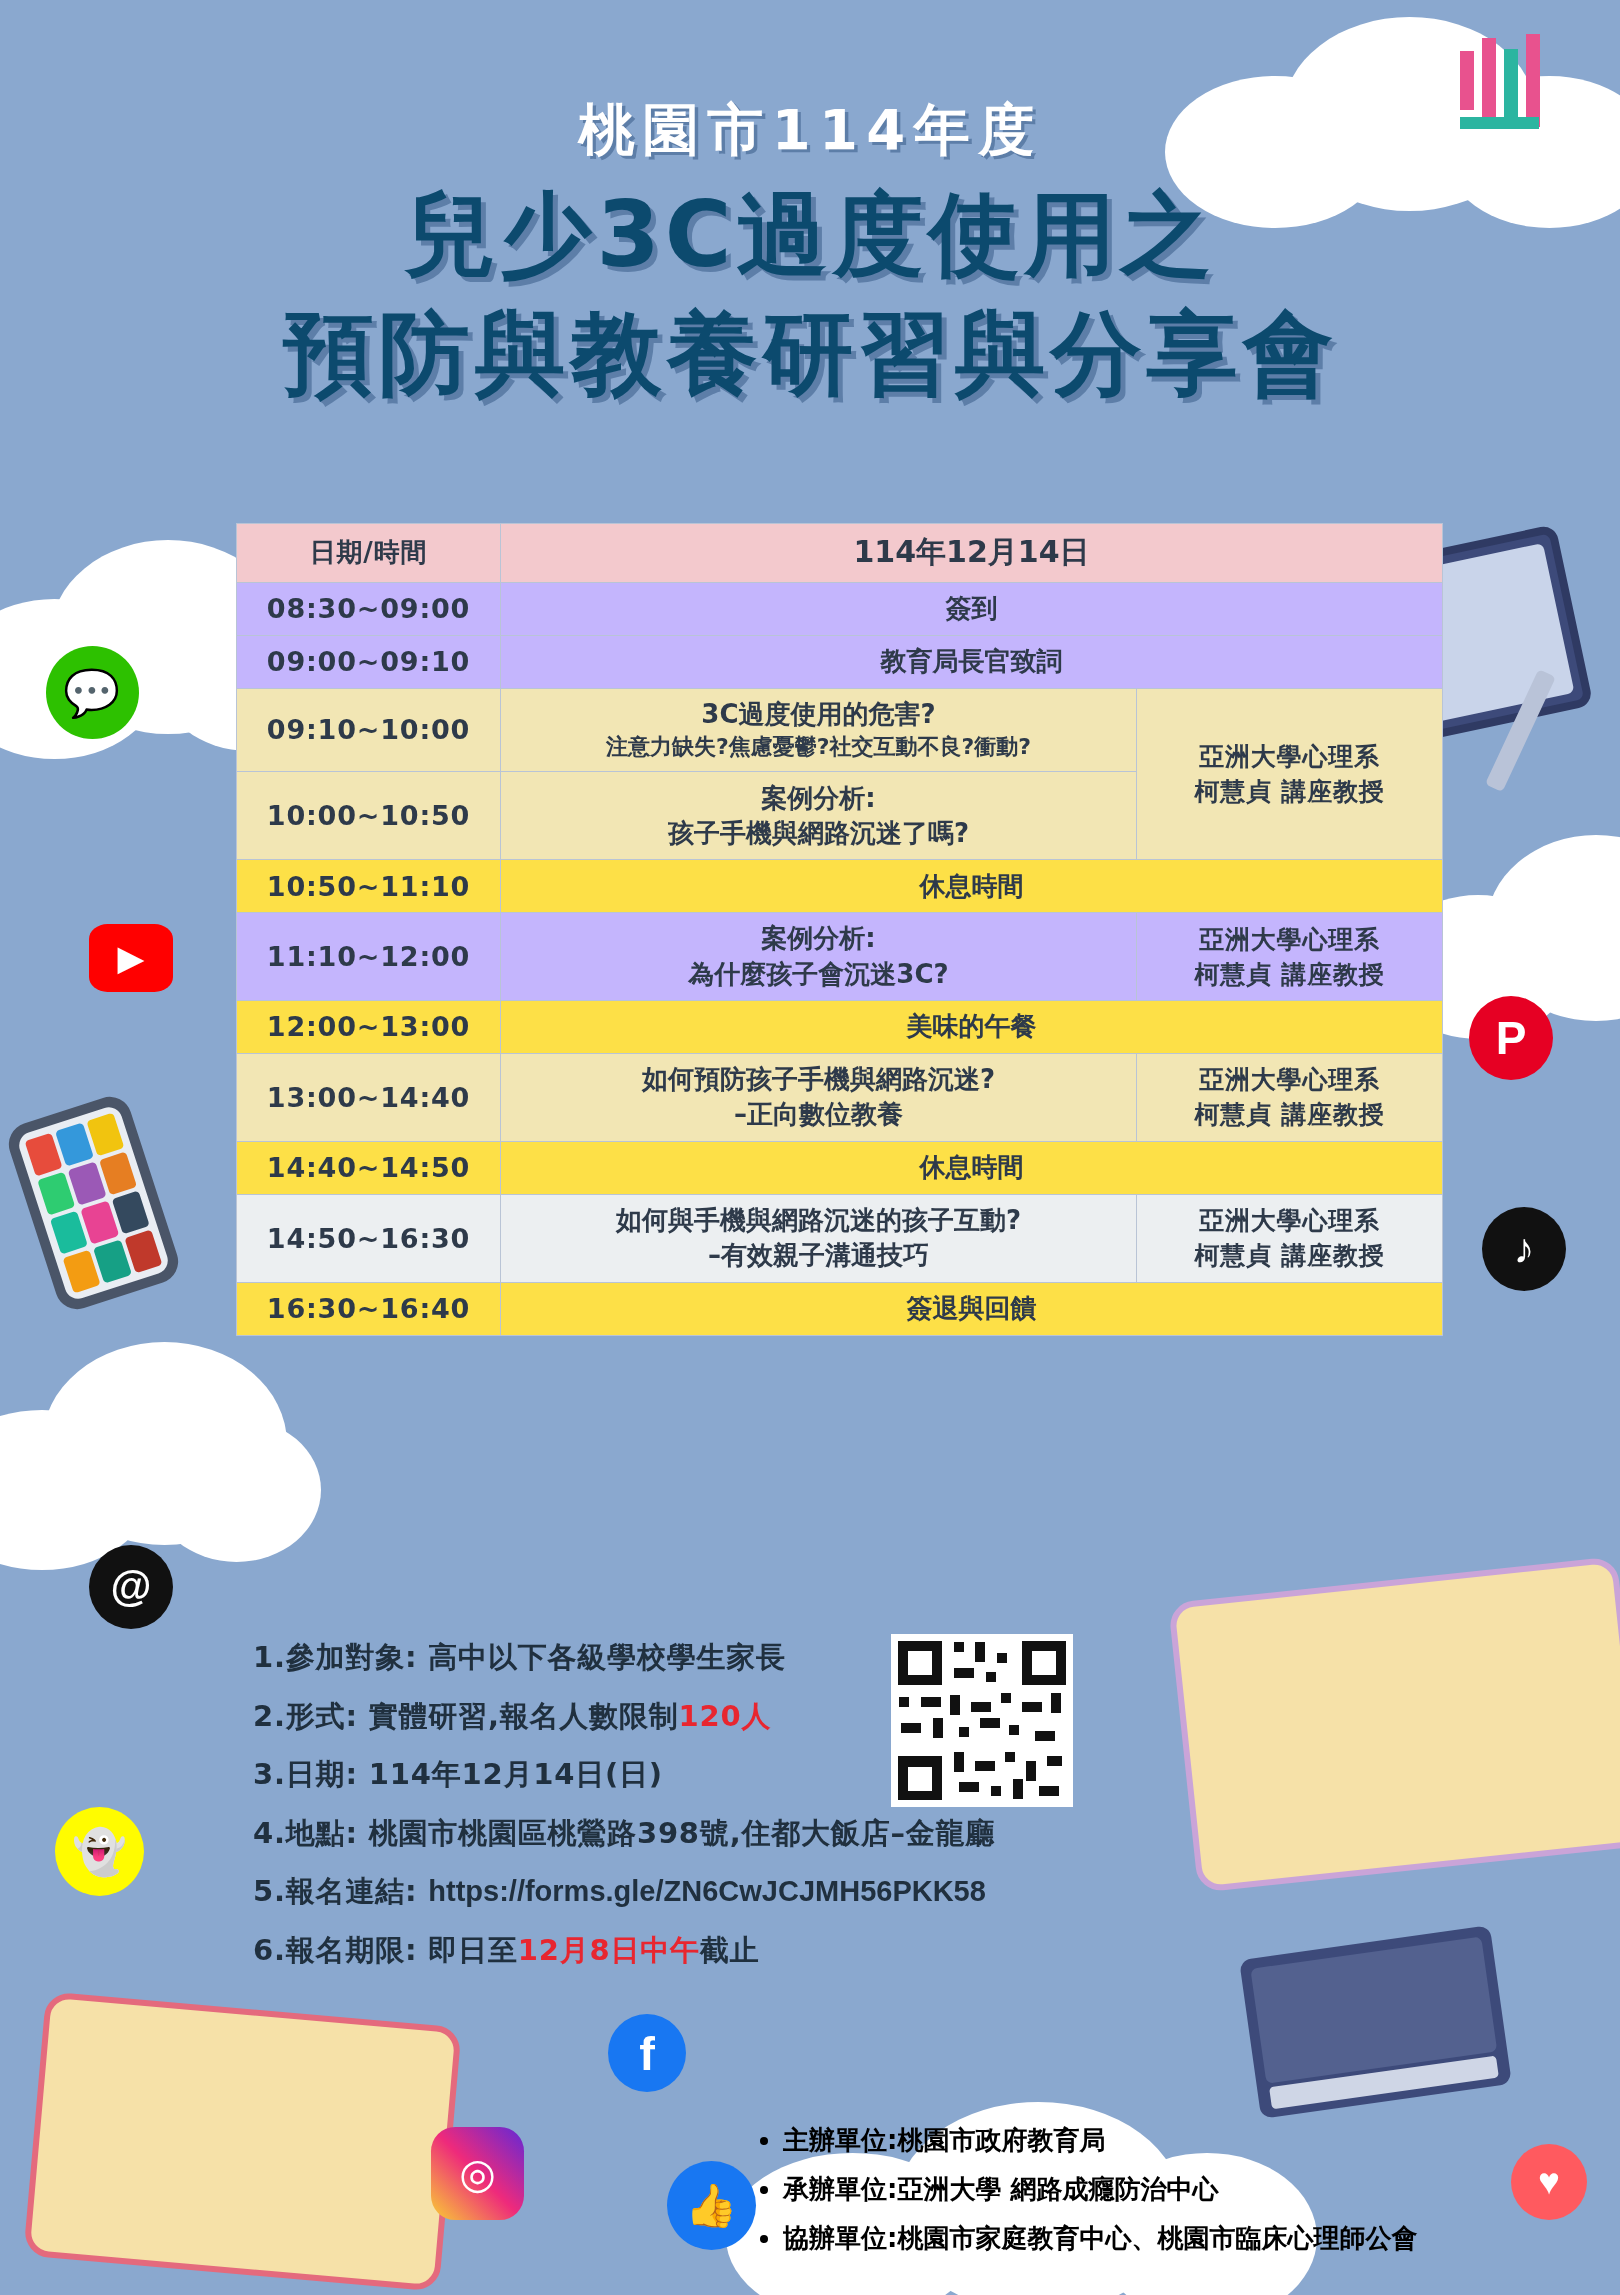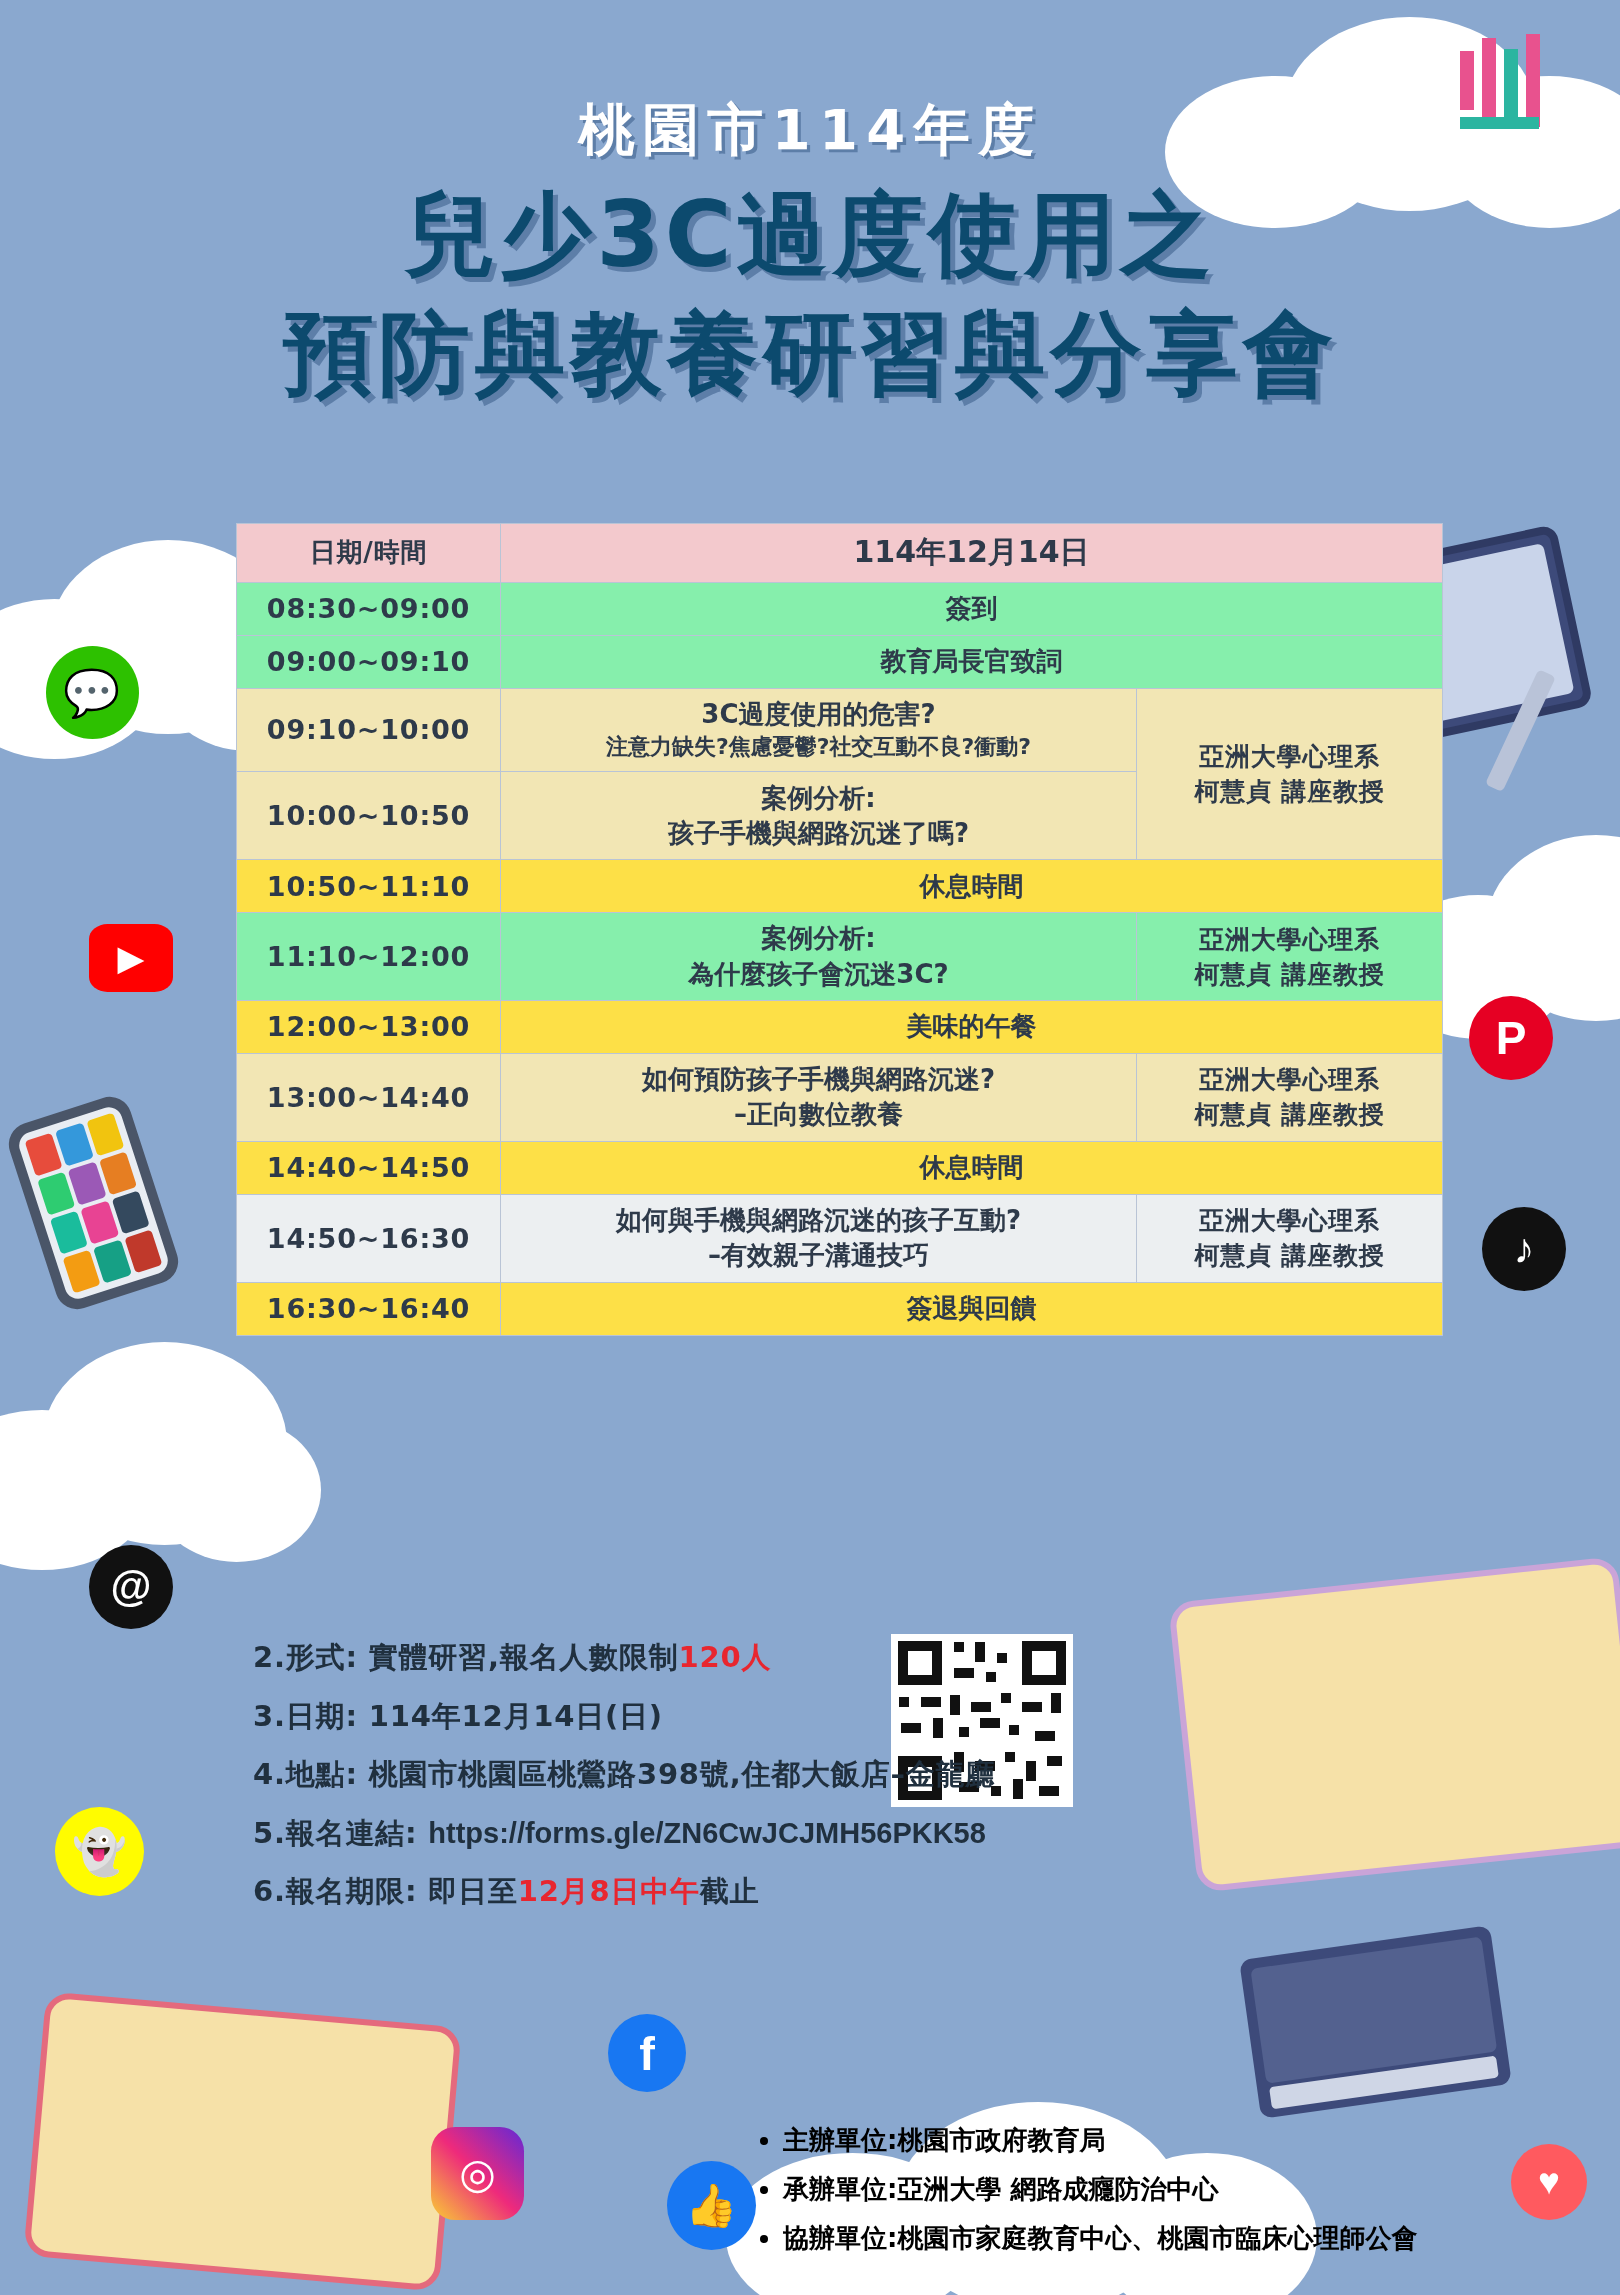--- a/index.html
+++ b/index.html
@@ -46,21 +46,21 @@
     padding:8.4px 5px;
   }
   .col-time{width:253px;font-size:27px;letter-spacing:0.8px;}
   .col-topic{font-size:26px;line-height:1.35;}
   .col-speaker{width:295px;font-size:25px;line-height:1.4;letter-spacing:0.8px;}
   .row-head td{background:#f3c9cd;font-size:30px;padding:13.5px 5px;}
   .row-head .col-time{font-size:26px;}
   .bg-pink{background:#fde047;}
   .bg-yellow{background:#f2e6b4;}
   .bg-gray{background:#eceff1;}
-  .bg-white{background:#86efac;}
+  .bg-white{background:#c4b5fd;}
   .small-note{font-size:22px;font-weight:bold;line-height:1.4;}
 
   
   .info{
     position:absolute;top:1638px;left:253px;width:996px;
     font-family:"DejaVu Sans","Liberation Sans",sans-serif;
     color:#20303f;
   }
   .info .line{font-size:29px;font-weight:bold;margin-bottom:18.6px;letter-spacing:0.8px;}
   .hl{color:#e8262f;}
@@ -334,20 +334,24 @@
     <div class="cell" style="left:135px;top:127px;width:10px;height:20px;"></div>
     <div class="cell" style="left:156px;top:122px;width:15px;height:10px;"></div>
     <div class="cell" style="left:68px;top:148px;width:20px;height:10px;"></div>
     <div class="cell" style="left:100px;top:152px;width:10px;height:10px;"></div>
     <div class="cell" style="left:122px;top:145px;width:10px;height:20px;"></div>
     <div class="cell" style="left:148px;top:152px;width:20px;height:10px;"></div>
   </div>
 
   <div class="info">
     <div class="line">
+      <span>1.參加對象:</span>
+      <span>高中以下各級學校學生家長</span>
+    </div>
+    <div class="line">
       <span>2.形式:</span>
       <span>實體研習,報名人數限制</span><span class="hl">120人</span>
     </div>
     <div class="line">
       <span>3.日期:</span>
       <span>114年12月14日(日)</span>
     </div>
     <div class="line">
       <span>4.地點:</span>
       <span>桃園市桃園區桃鶯路398號,住都大飯店–金龍廳</span>

